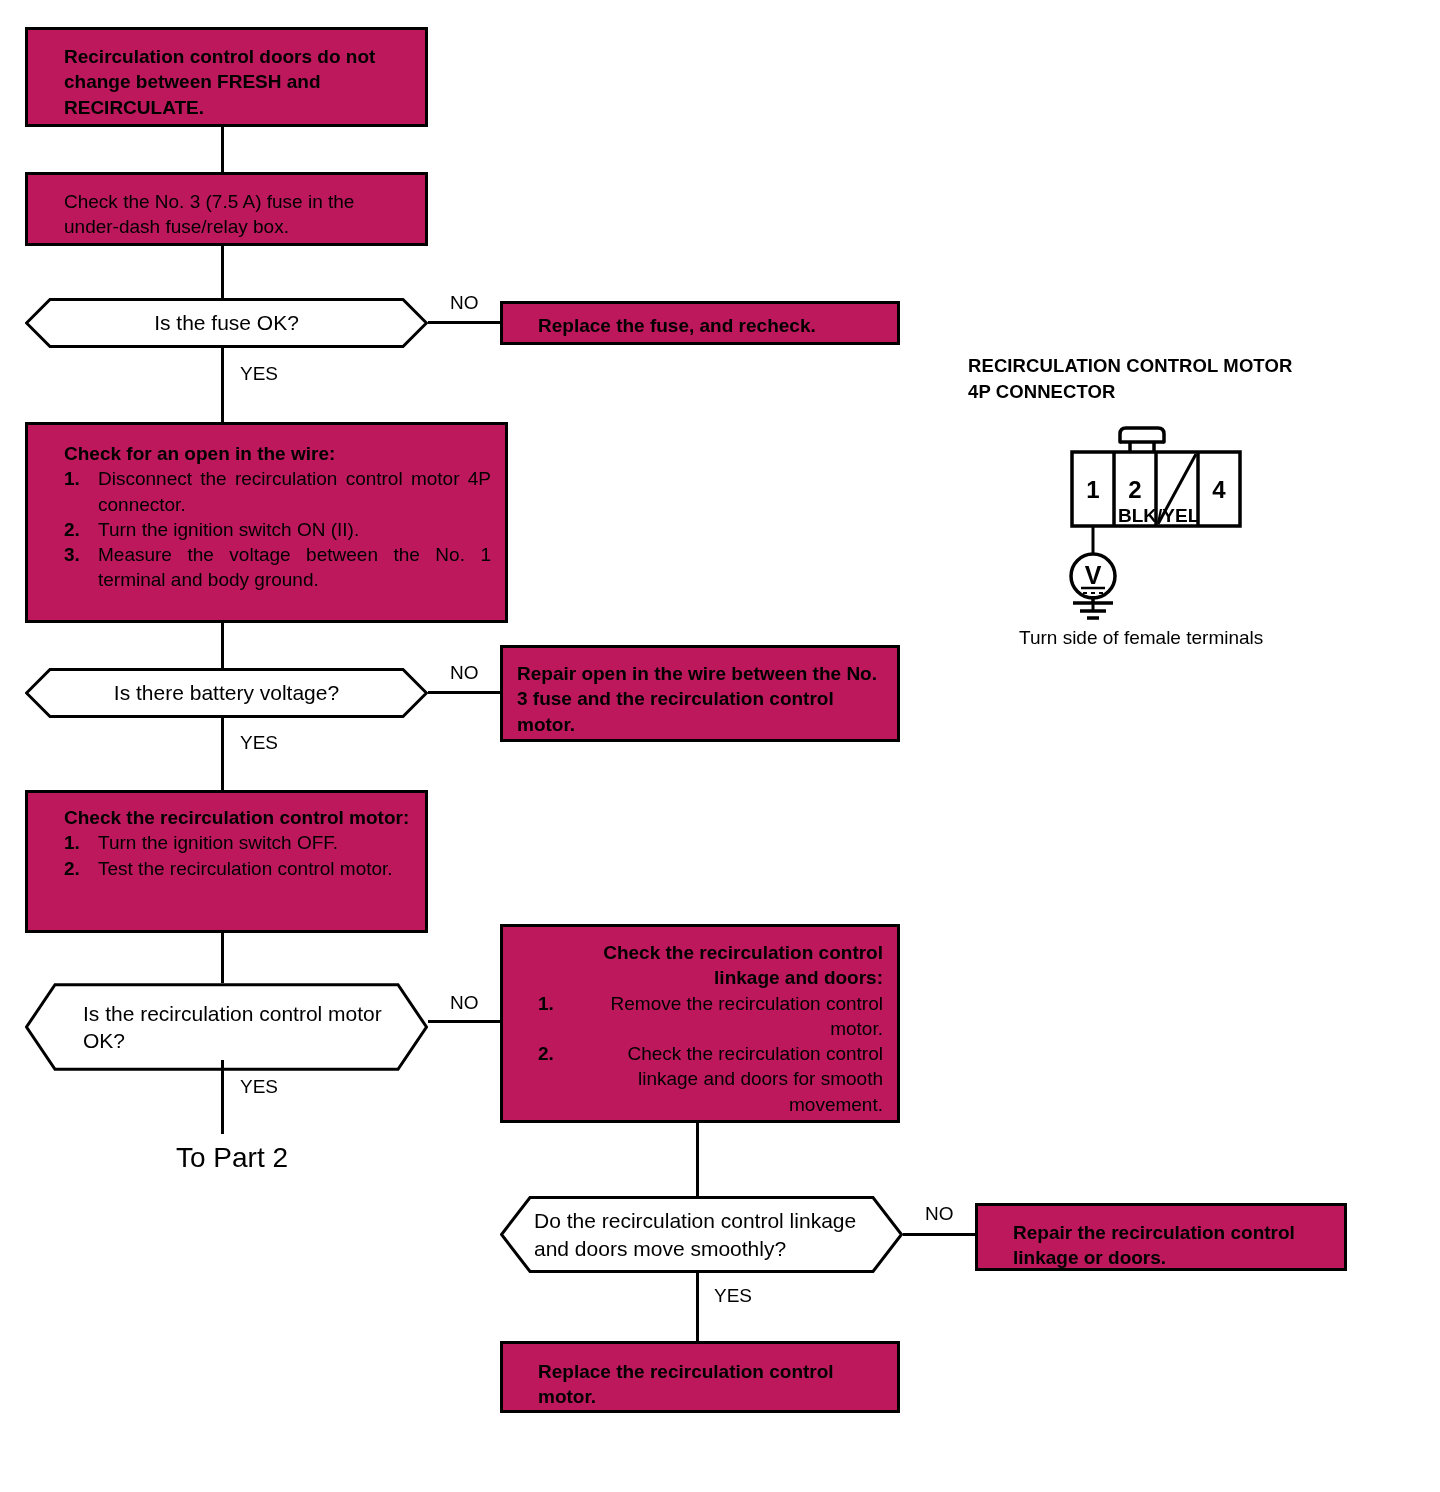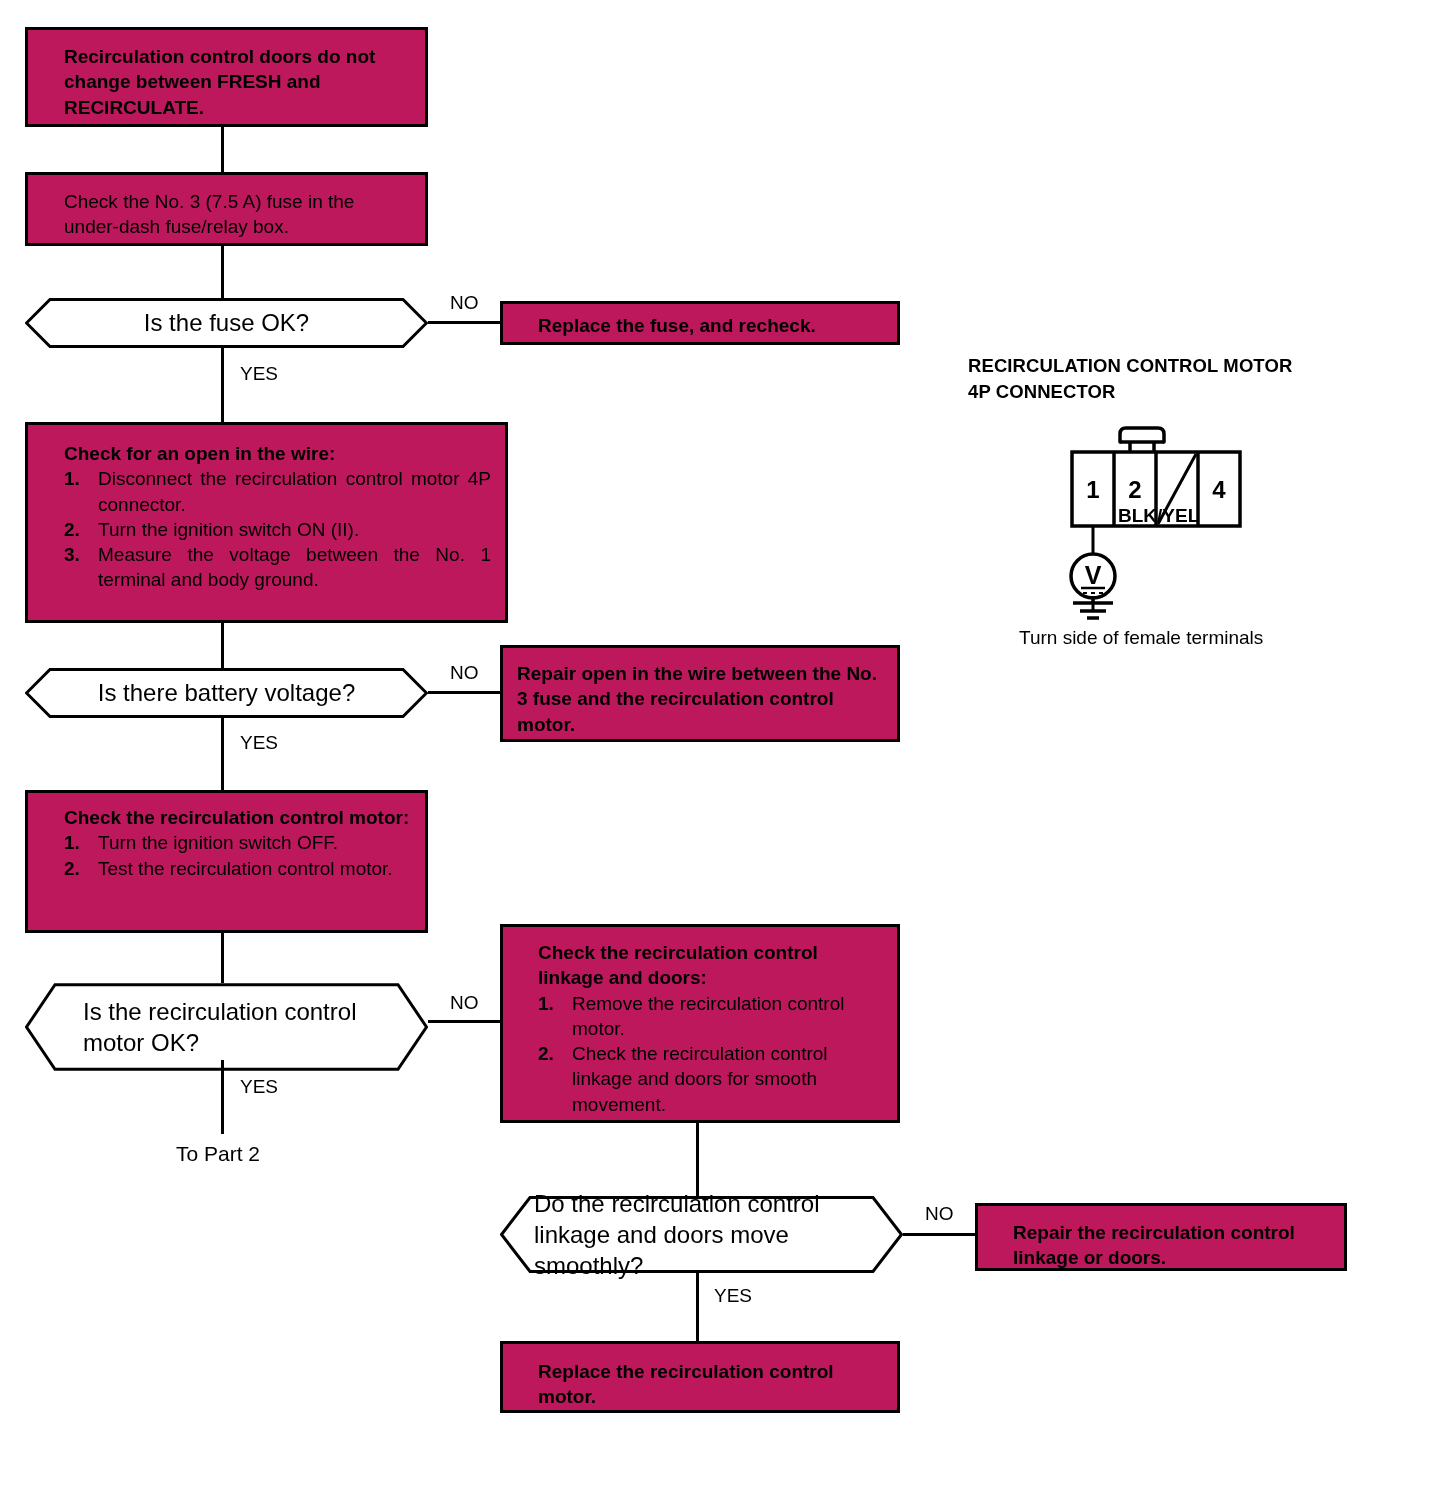--- a/index.html
+++ b/index.html
@@ -58,21 +58,21 @@
   ol.steps li .txt { display: block; }
   .justify { text-align: justify; text-align-last: left; }
 
   
   .decision {
     position: absolute;
     box-sizing: border-box;
     background: #fff;
     display: flex;
     align-items: center;
-    font-size: 24px;
+    font-size: 21px;
     line-height: 1.3;
   }
   .decision .hexwrap {
     position: absolute;
     inset: 0;
   }
   .decision svg { display: block; width: 100%; height: 100%; }
   .decision .dtext {
     position: relative;
     z-index: 2;
@@ -98,21 +98,21 @@
     background: #000;
   }
   .branch-label {
     position: absolute;
     font-size: 19px;
     color: #000;
     white-space: nowrap;
   }
   .plain-label {
     position: absolute;
-    font-size: 21px;
+    font-size: 28px;
     color: #000;
     white-space: nowrap;
     text-align: right;
   }
 
   
   .conn-title {
     position: absolute;
     font-size: 18.5px;
     font-weight: bold;
@@ -234,21 +234,21 @@
   </div>
 
   <div class="hline" style="left:428px; top:1020px; width:72px;"></div>
   <div class="branch-label" style="left:450px; top:992px;">NO</div>
 
   <div class="vline" style="left:221px; top:1060px; height:74px;"></div>
   <div class="branch-label" style="left:240px; top:1076px;">YES</div>
 
   <div class="plain-label" style="left:176px; top:1142px;">To Part 2</div>
 
-  <div class="node" style="left:500px; top:924px; width:400px; height:199px; padding-left:35px; padding-top:13px;">
+  <div class="node" style="left:500px; top:924px; width:400px; height:199px; padding-left:35px; padding-top:13px;text-align:right;">
     <span class="hdr">Check the recirculation control linkage and doors:</span>
     <ol class="steps">
       <li>
         <span class="num">1.</span>
         <span class="txt">Remove the recirculation control motor.</span>
       </li>
       <li>
         <span class="num">2.</span>
         <span class="txt">Check the recirculation control linkage and doors for smooth movement.</span>
       </li>

